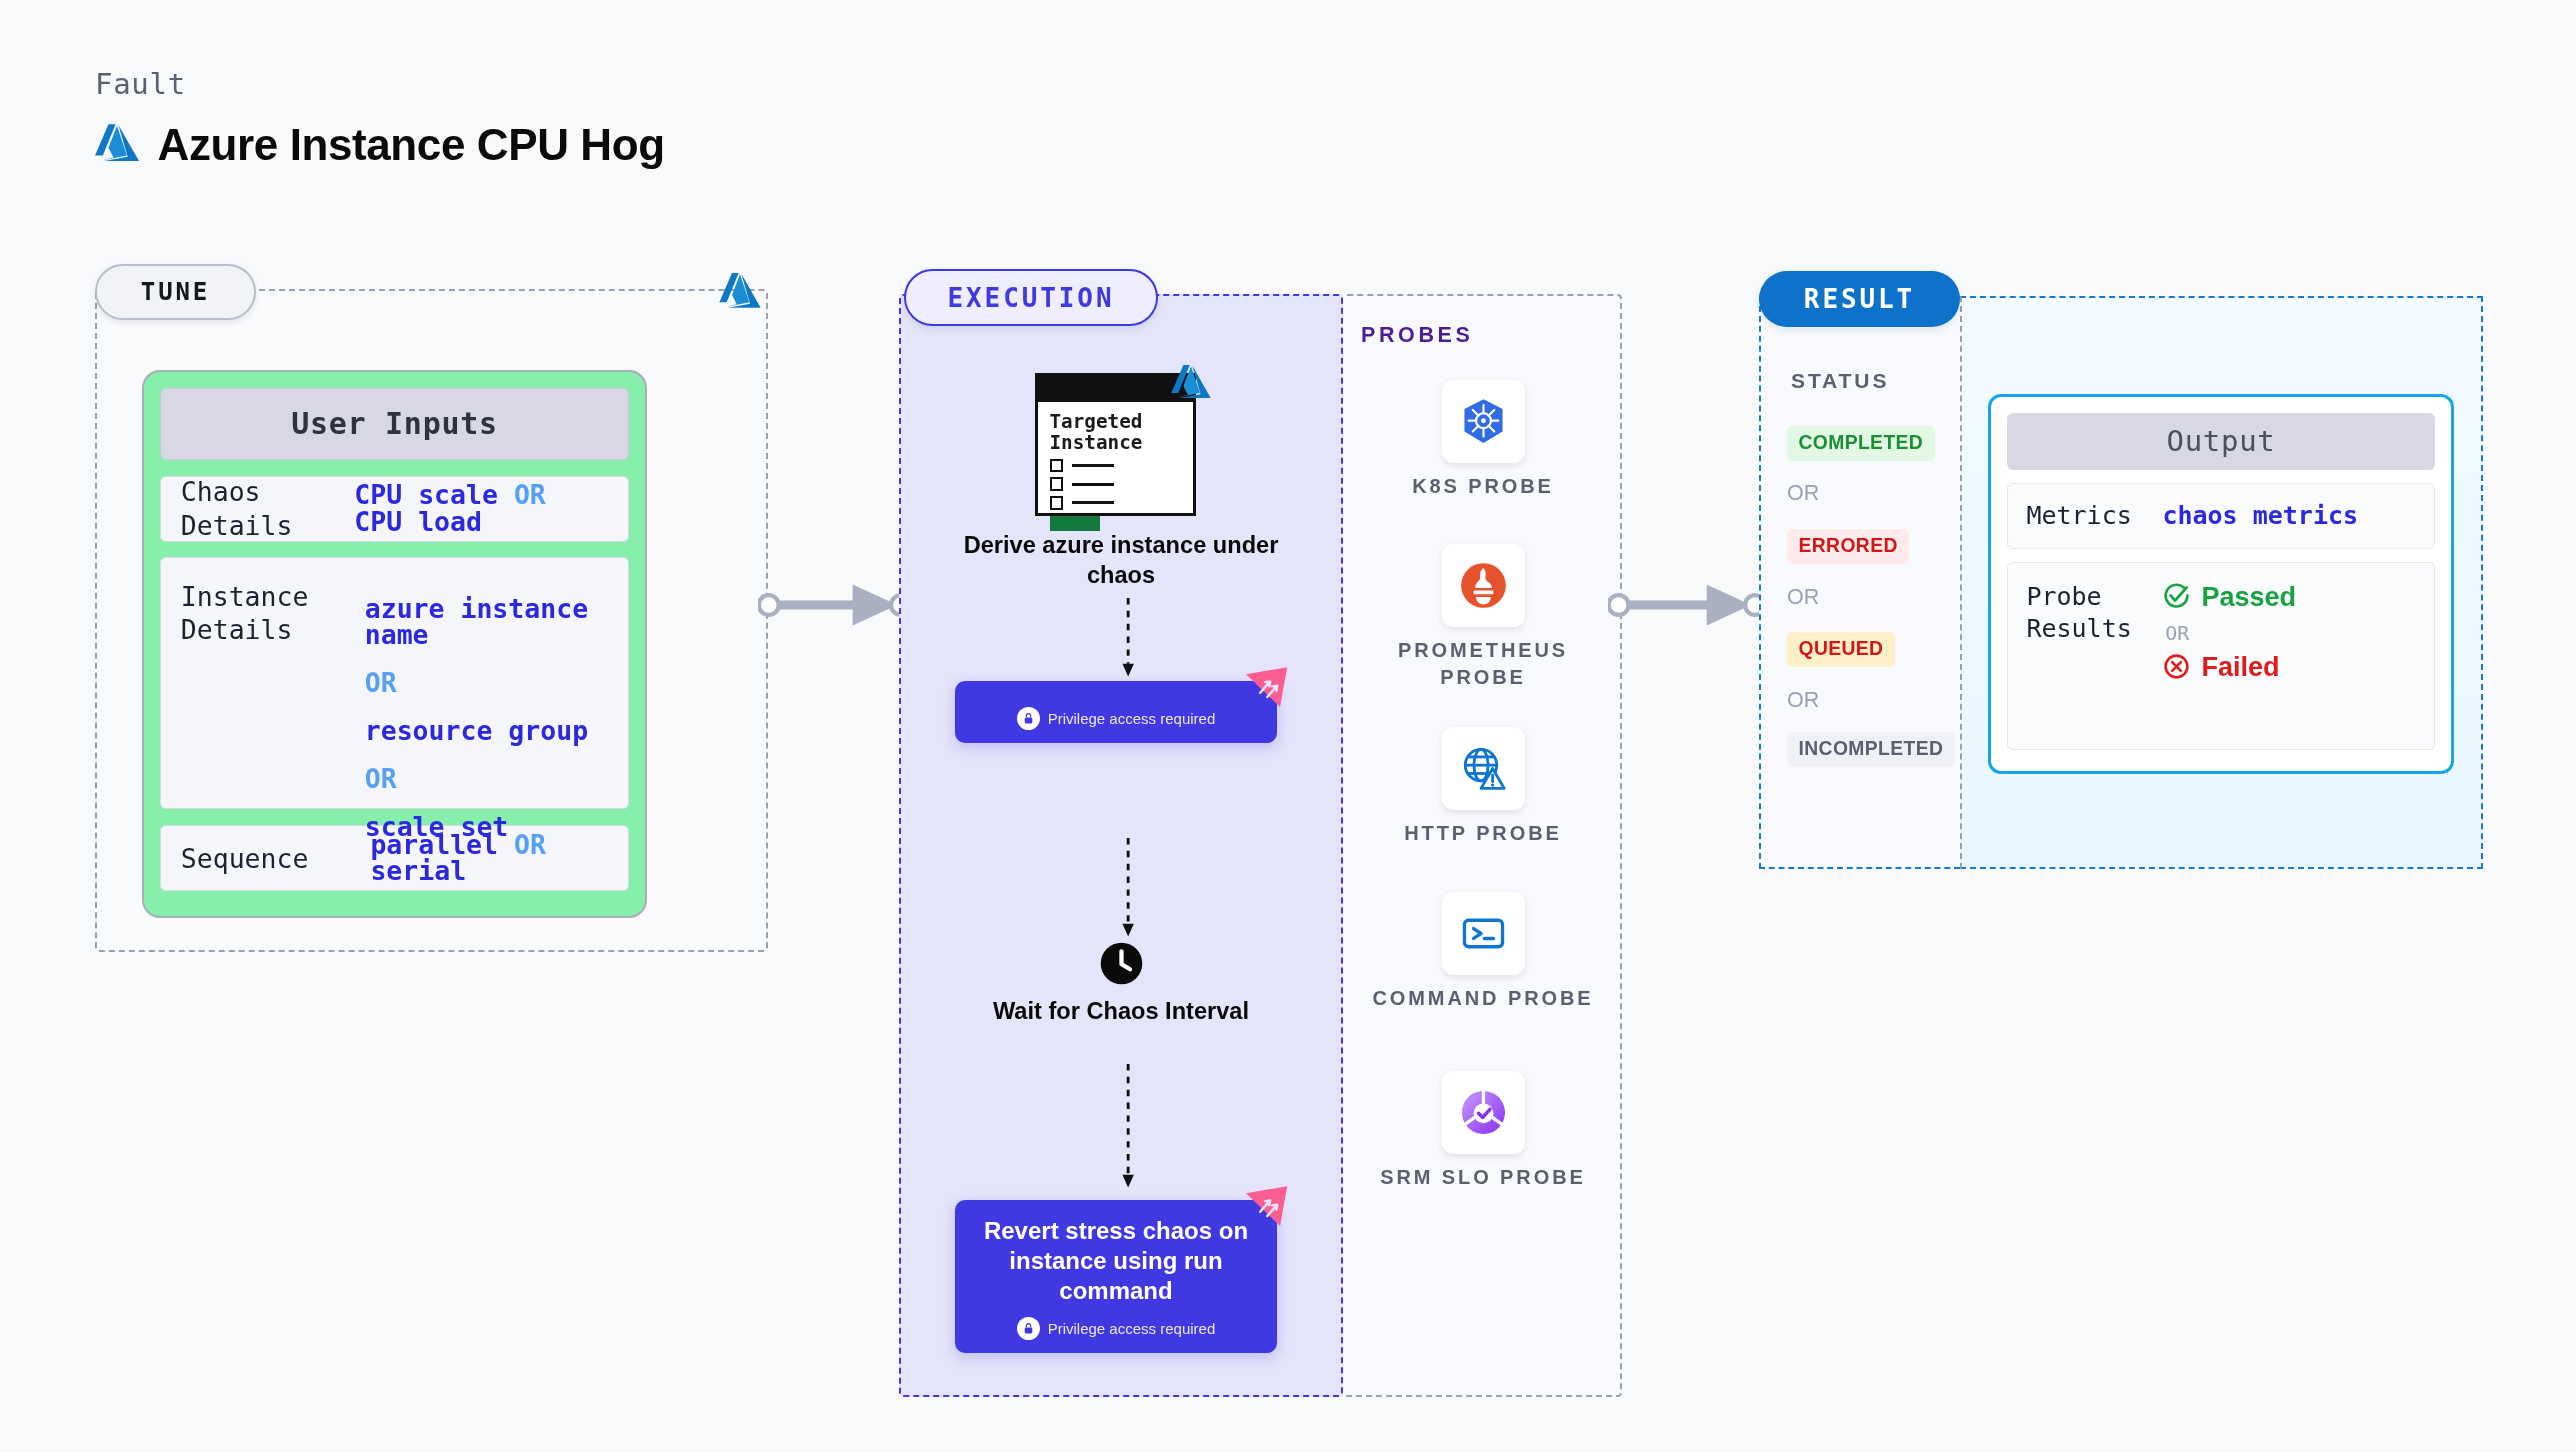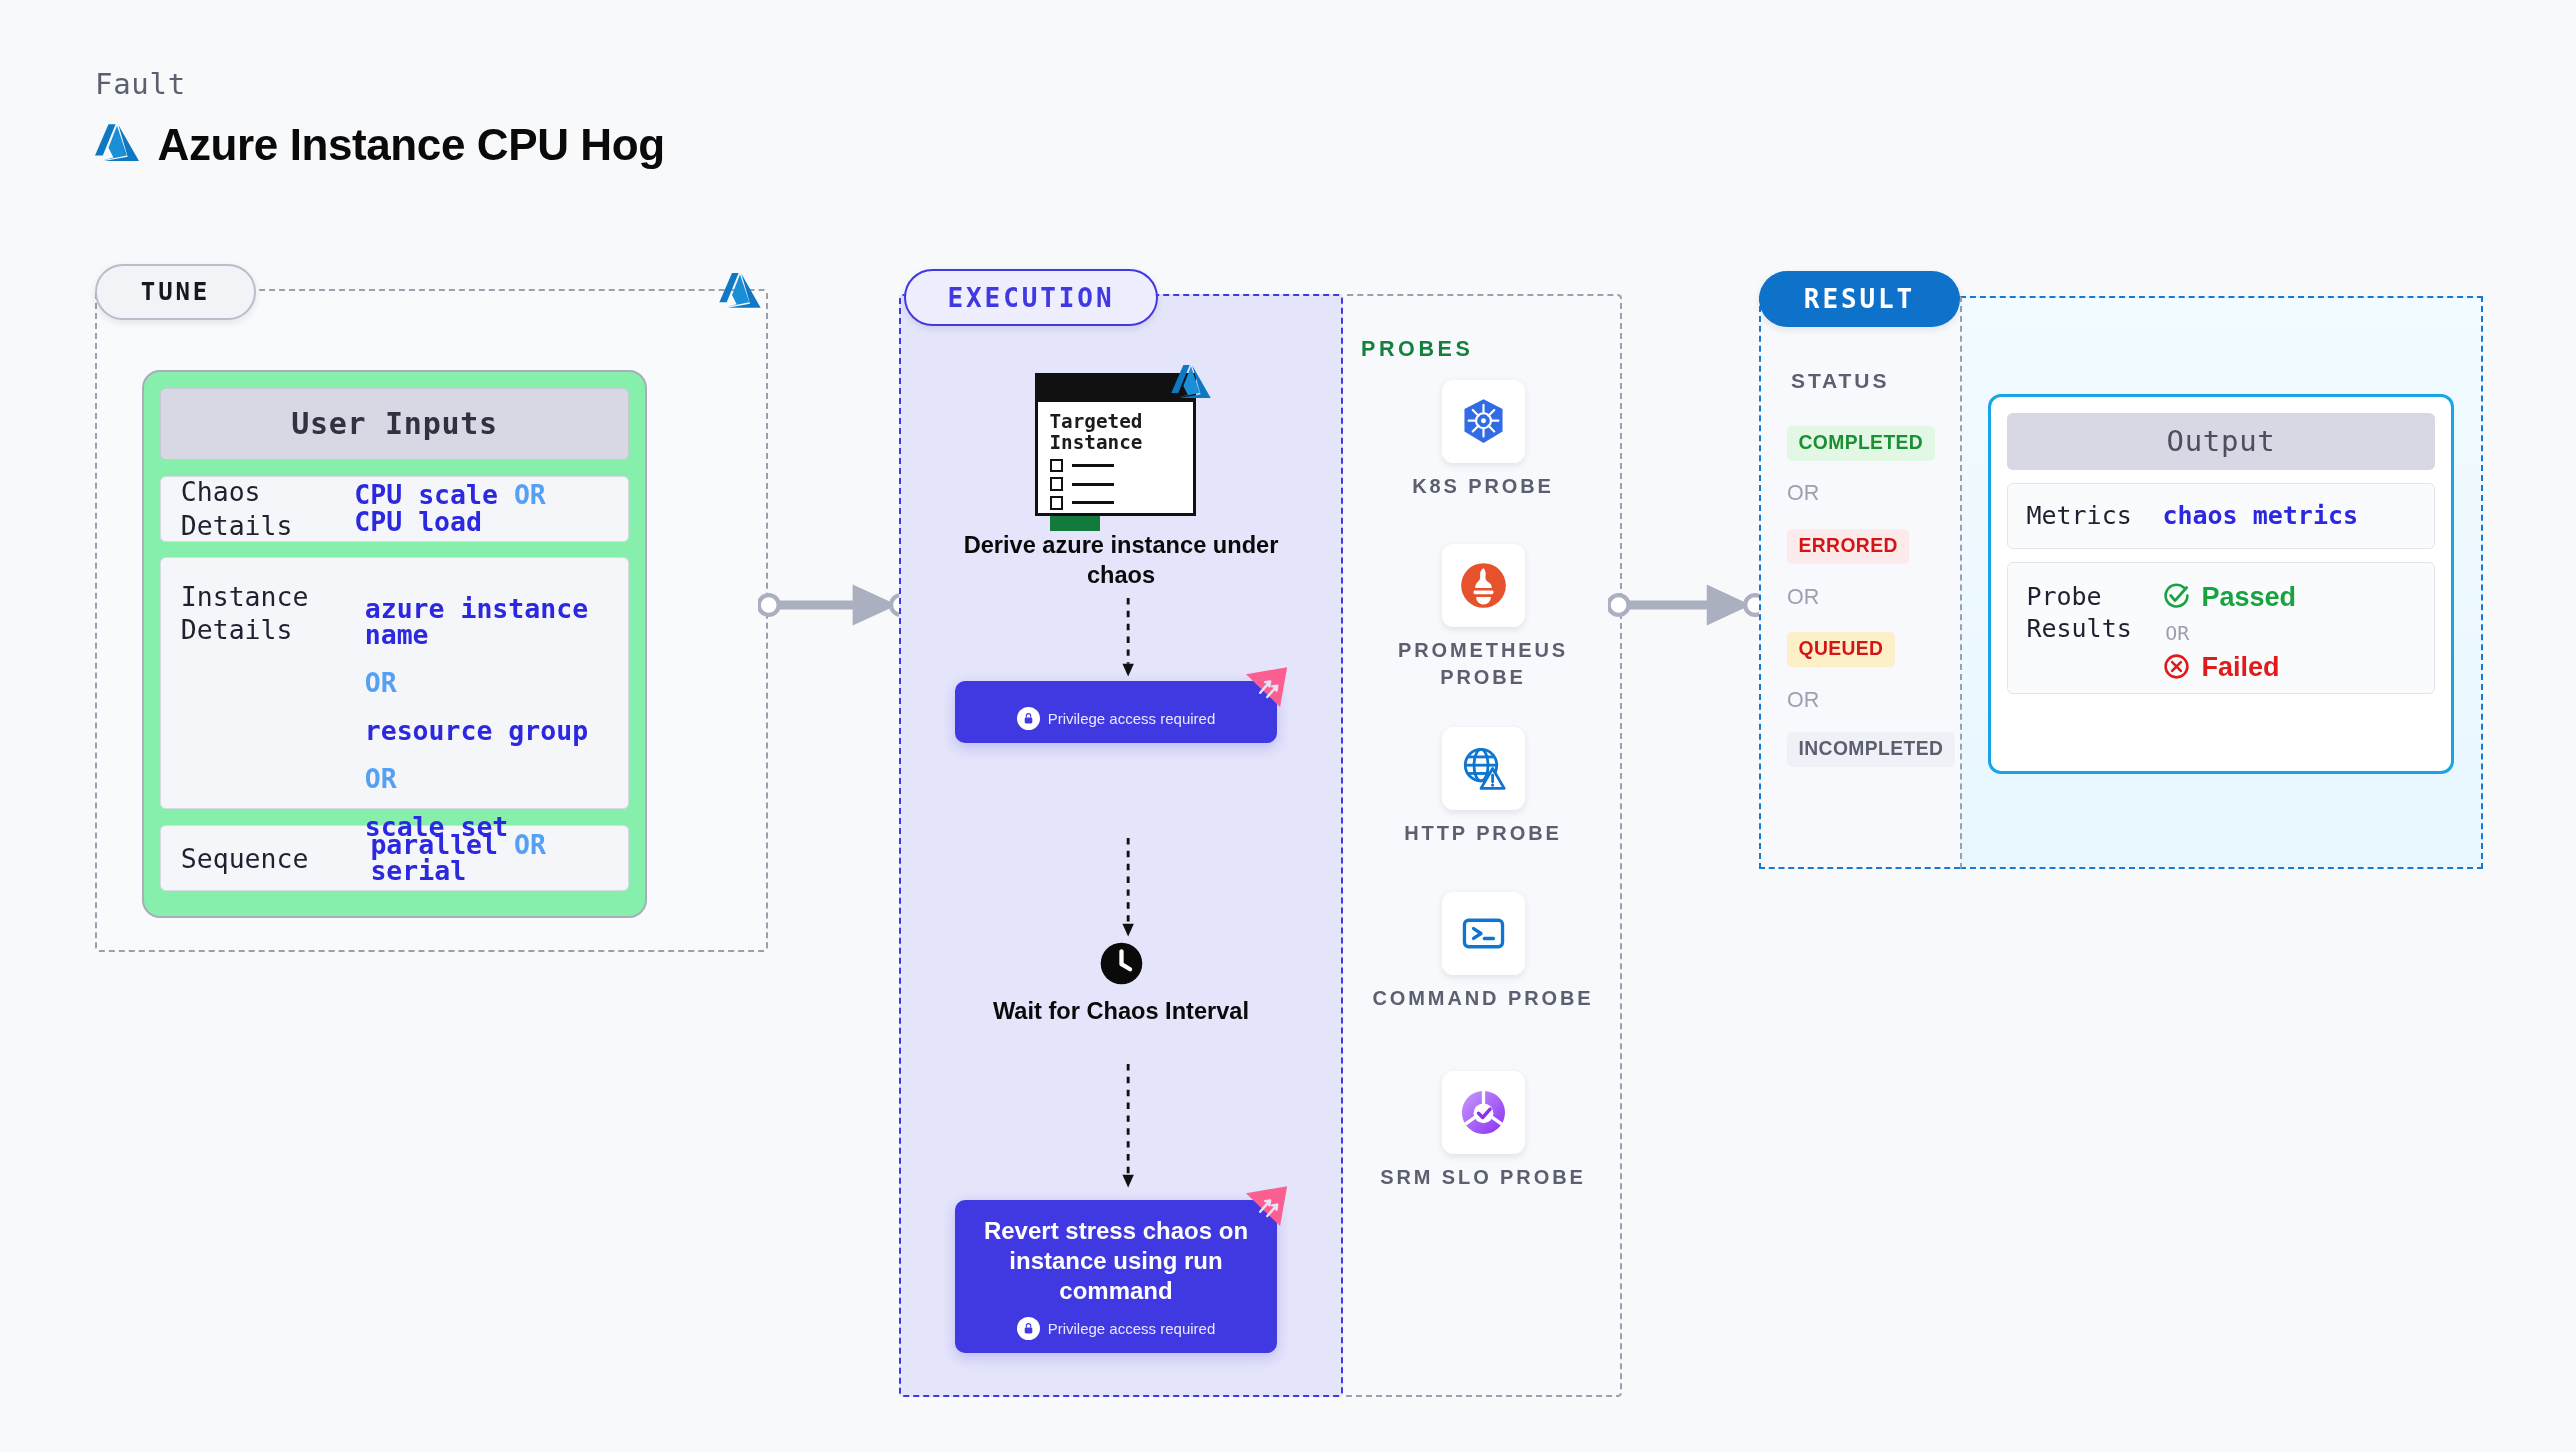--- a/index.html
+++ b/index.html
@@ -86,22 +86,22 @@
     left: 904px; top: 269px; width: 254px; height: 57px;
     background: #eeeeff; color: #4038e0; border: 2.9px solid #4038e0;
     font-size: 26px;
   }
   
   #probes-panel { left: 1343px; top: 294px; width: 279px; height: 1103px; }
   #probes-panel .panel-box {
     border: 2.1px dashed #9aa0ad; border-left: none; background: #f8f9fc;
   }
   .probes-title {
-    position: absolute; left: 1361px; top: 337px;
-    font-size: 21.5px; color: #15803d; letter-spacing: 3.6px; font-weight: bold;
+    position: absolute; left: 1361px; top: 323px;
+    font-size: 21.5px; color: #4c1d95; letter-spacing: 3.6px; font-weight: bold;
   }
 
   
   .flow { position: absolute; left: 0; top: 0; width: 444px; }
   .node-caption {
     font-size: 23.6px; font-weight: bold; color: #0a0a0a;
     text-align: center; line-height: 1.28;
   }
   .targeted-card {
     position: absolute; left: 136px; top: 79px; width: 161px; height: 143px;
@@ -499,21 +499,21 @@
   <div class="st-badge" style="top:732px; background:#f0f1f6; color:#5a6070;">INCOMPLETED</div>
 
   <div class="output-card">
     <div class="out-head">Output</div>
 
     <div class="out-row" style="height:66px;">
       <div class="out-key">Metrics</div>
       <div class="v" style="font-size:25px;">chaos metrics</div>
     </div>
 
-    <div class="out-row" style="height:132px; align-items:flex-start; padding-top:18.6px;">
+    <div class="out-row" style="height:188px; align-items:flex-start; padding-top:18.6px;">
       <div class="out-key">Probe<br>Results</div>
       <div>
         <div class="pr-item">
           <span>
             <svg width="29" height="29" viewBox="0 0 40 40">
               <path d="M35 20a15 15 0 1 1-5-11" stroke="#18a340" stroke-width="3.6" fill="none" stroke-linecap="round"></path>
               <path d="M12 20 L18 27 L34 9" stroke="#18a340" stroke-width="3.8" fill="none" stroke-linecap="round" stroke-linejoin="round"></path>
             </svg>
           </span>
           <span class="pr-pass">Passed</span>

